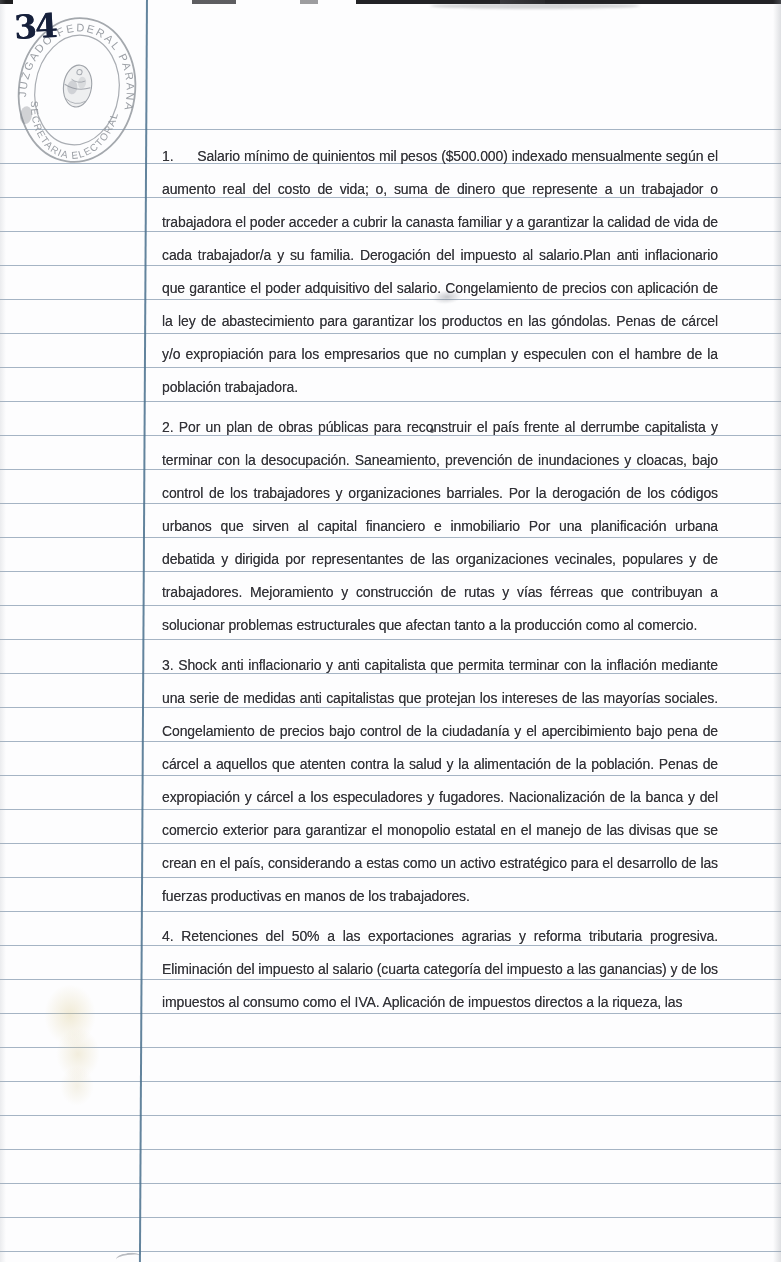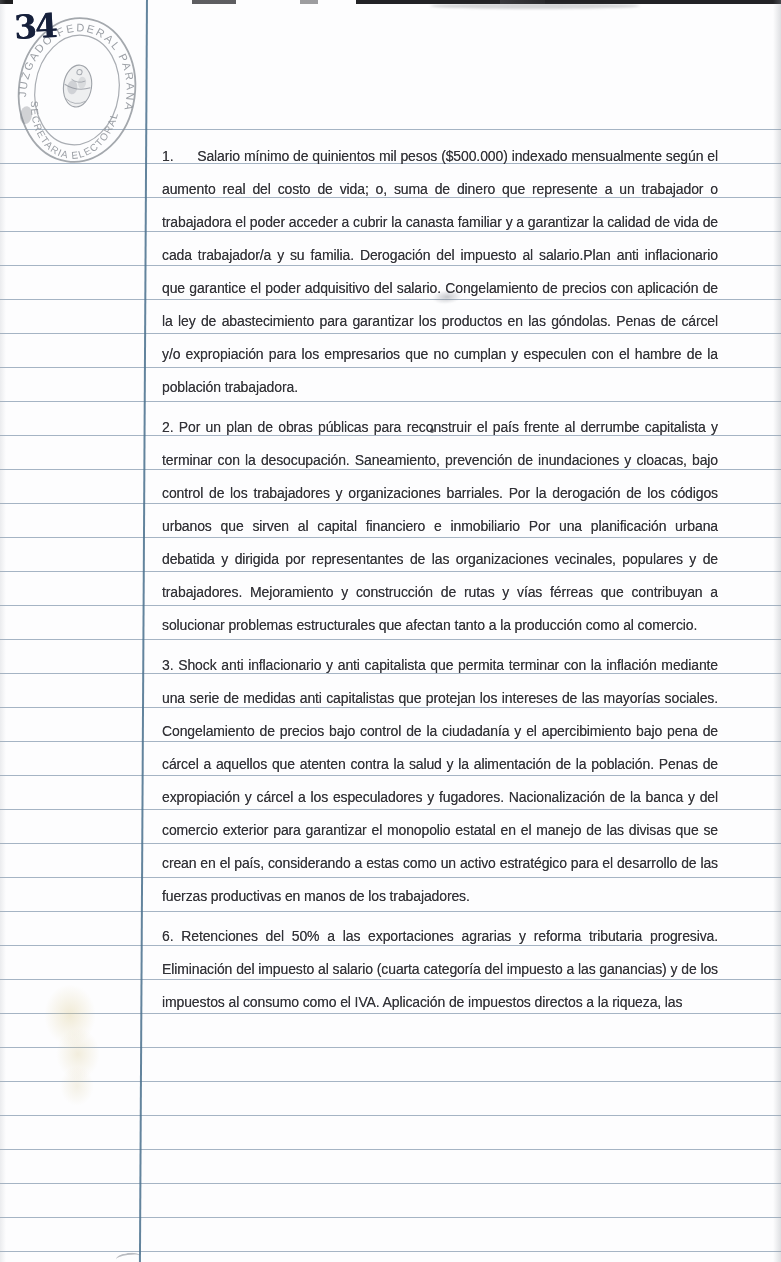--- a/index.html
+++ b/index.html
@@ -123,21 +123,21 @@
       </g>
     </svg>
   </div>
 
   <div class="page-number">34</div>
 
   <div class="text-block">
     <p>1.&nbsp;&nbsp;&nbsp;&nbsp;&nbsp;&nbsp;Salario mínimo de quinientos mil pesos ($500.000) indexado mensualmente según el aumento real del costo de vida; o, suma de dinero que represente a un trabajador o trabajadora el poder acceder a cubrir la canasta familiar y a garantizar la calidad de vida de cada trabajador/a y su familia. Derogación del impuesto al salario.Plan anti inflacionario que garantice el poder adquisitivo del salario. Congelamiento de precios con aplicación de la ley de abastecimiento para garantizar los productos en las góndolas. Penas de cárcel y/o expropiación para los empresarios que no cumplan y especulen con el hambre de la población trabajadora.</p>
     <p>2. Por un plan de obras públicas para reconstruir el país frente al derrumbe capitalista y terminar con la desocupación. Saneamiento, prevención de inundaciones y cloacas, bajo control de los trabajadores y organizaciones barriales. Por la derogación de los códigos urbanos que sirven al capital financiero e inmobiliario Por una planificación urbana debatida y dirigida por representantes de las organizaciones vecinales, populares y de trabajadores. Mejoramiento y construcción de rutas y vías férreas que contribuyan a solucionar problemas estructurales que afectan tanto a la producción como al comercio.</p>
     <p>3. Shock anti inflacionario y anti capitalista que permita terminar con la inflación mediante una serie de medidas anti capitalistas que protejan los intereses de las mayorías sociales. Congelamiento de precios bajo control de la ciudadanía y el apercibimiento bajo pena de cárcel a aquellos que atenten contra la salud y la alimentación de la población. Penas de expropiación y cárcel a los especuladores y fugadores. Nacionalización de la banca y del comercio exterior para garantizar el monopolio estatal en el manejo de las divisas que se crean en el país, considerando a estas como un activo estratégico para el desarrollo de las fuerzas productivas en manos de los trabajadores.</p>
-    <p>6. Retenciones del 50% a las exportaciones agrarias y reforma tributaria progresiva. Eliminación del impuesto al salario (cuarta categoría del impuesto a las ganancias) y de los impuestos al consumo como el IVA. Aplicación de impuestos directos a la riqueza, las</p>
+    <p>4. Retenciones del 50% a las exportaciones agrarias y reforma tributaria progresiva. Eliminación del impuesto al salario (cuarta categoría del impuesto a las ganancias) y de los impuestos al consumo como el IVA. Aplicación de impuestos directos a la riqueza, las</p>
   </div>
 
   <div class="stain1"></div>
   <div class="stain2"></div>
   <div class="stain3"></div>
   <div class="smudge-mid"></div>
   <div class="dot-artifact"></div>
   <div class="pencil-mark"></div>
 
 </div>

